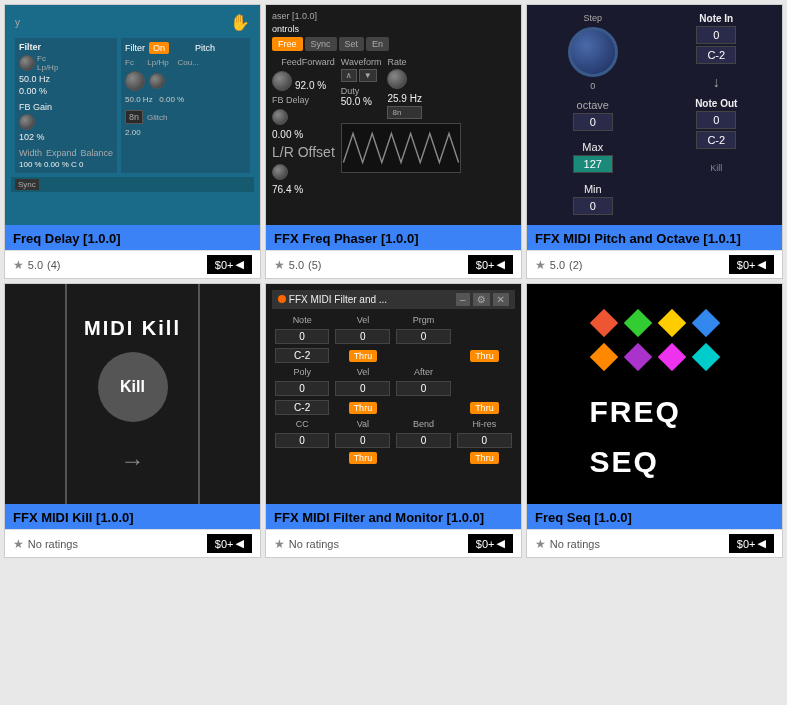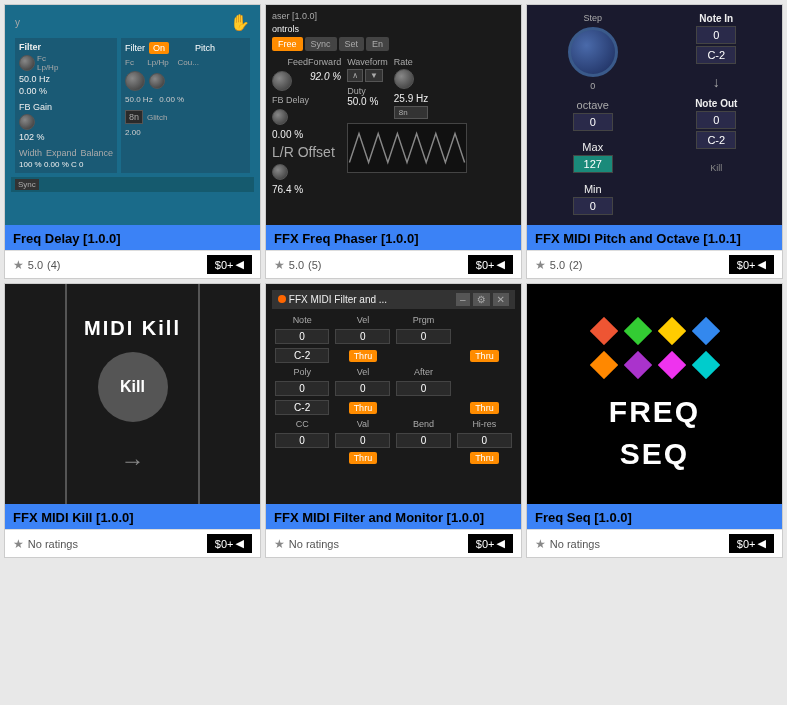--- a/index.html
+++ b/index.html
@@ -322,22 +322,22 @@
     .freqseq-preview {
       background: #000;
       display: flex;
       align-items: center;
       justify-content: center;
     }
 
     .freqseq-logo {
       display: flex;
       flex-direction: column;
-      align-items: center;
-      gap: 8px;
+      align-items: flex-start;
+      gap: 16px;
     }
   </style>
 </head>
 <body>
 
 <div class="grid">
 
   <div class="card">
     <div class="card-preview freq-delay-preview">
 
@@ -416,21 +416,21 @@
       <div style="color:#eee; font-size:9px; margin-bottom:3px;">ontrols</div>
       <div class="phaser-tabs">
         <span class="ptab active">Free</span>
         <span class="ptab">Sync</span>
         <span class="ptab">Set</span>
         <span class="ptab">En</span>
       </div>
       <div class="phaser-body">
         <div class="phaser-col">
           <div style="font-size:9px; color:#aaa;text-align:right;">FeedForward</div>
-          <div style="display:flex; align-items:flex-start; gap:18px;font-style:italic;">
+          <div style="display:flex; align-items:flex-end; gap:3px;">
             <div class="knob"></div>
             <span style="font-size:10px; color:#eee;">92.0 %</span>
           </div>
           <div style="font-size:9px; color:#aaa;">FB Delay</div>
           <div class="knob-sm"></div>
           <div style="font-size:10px; color:#eee;">0.00 %</div>
           <div style="font-size:14px; color:#aaa;">L/R Offset</div>
           <div class="knob-sm"></div>
           <div style="font-size:10px; color:#eee;">76.4 %</div>
         </div>

